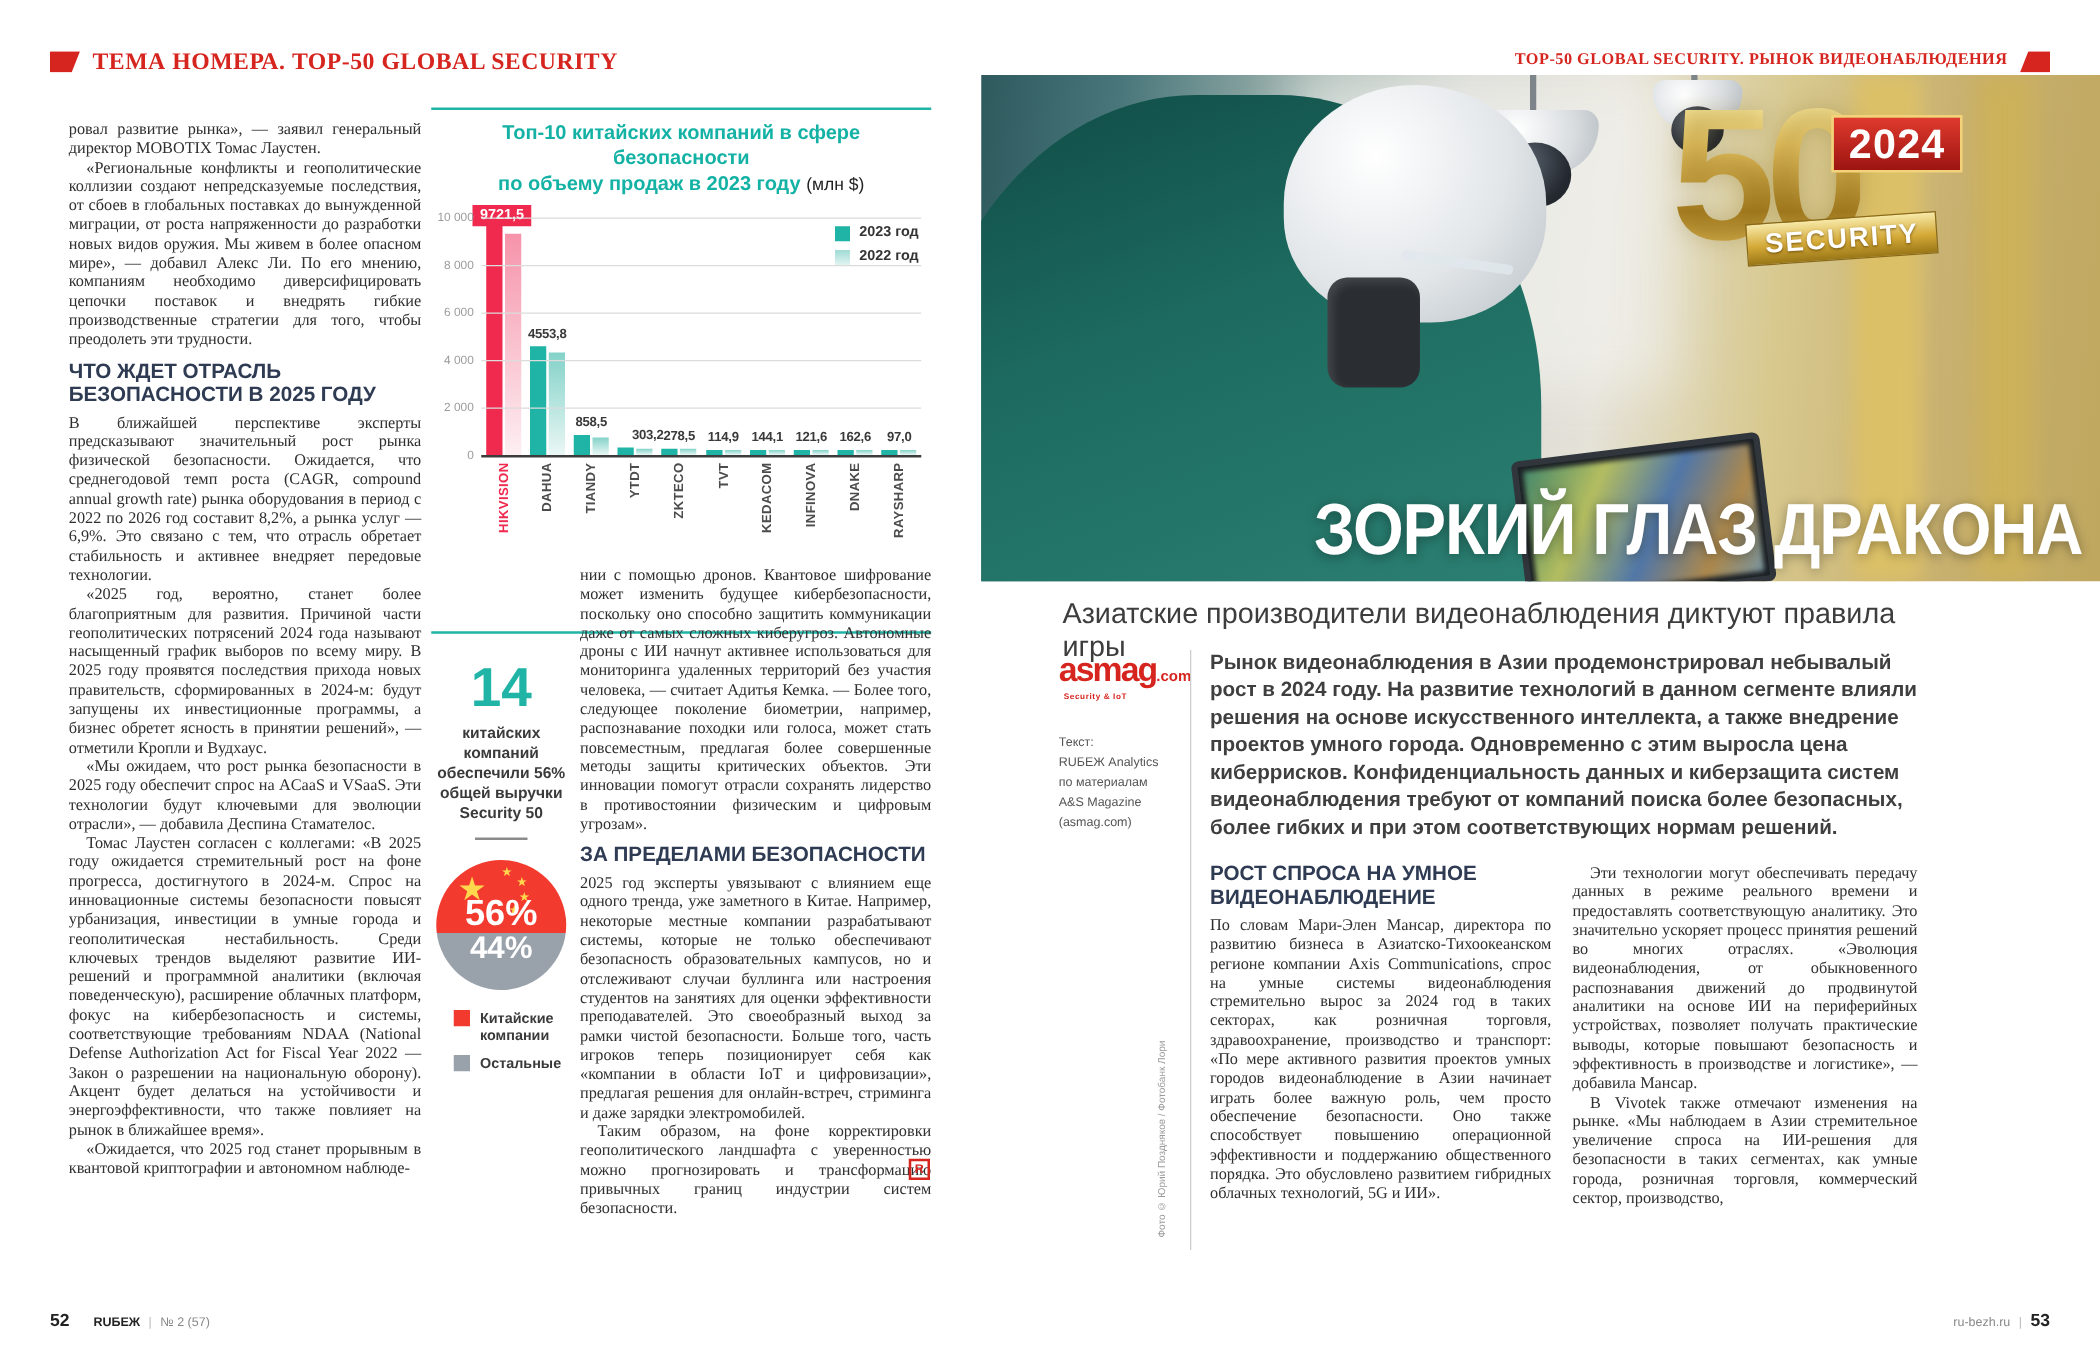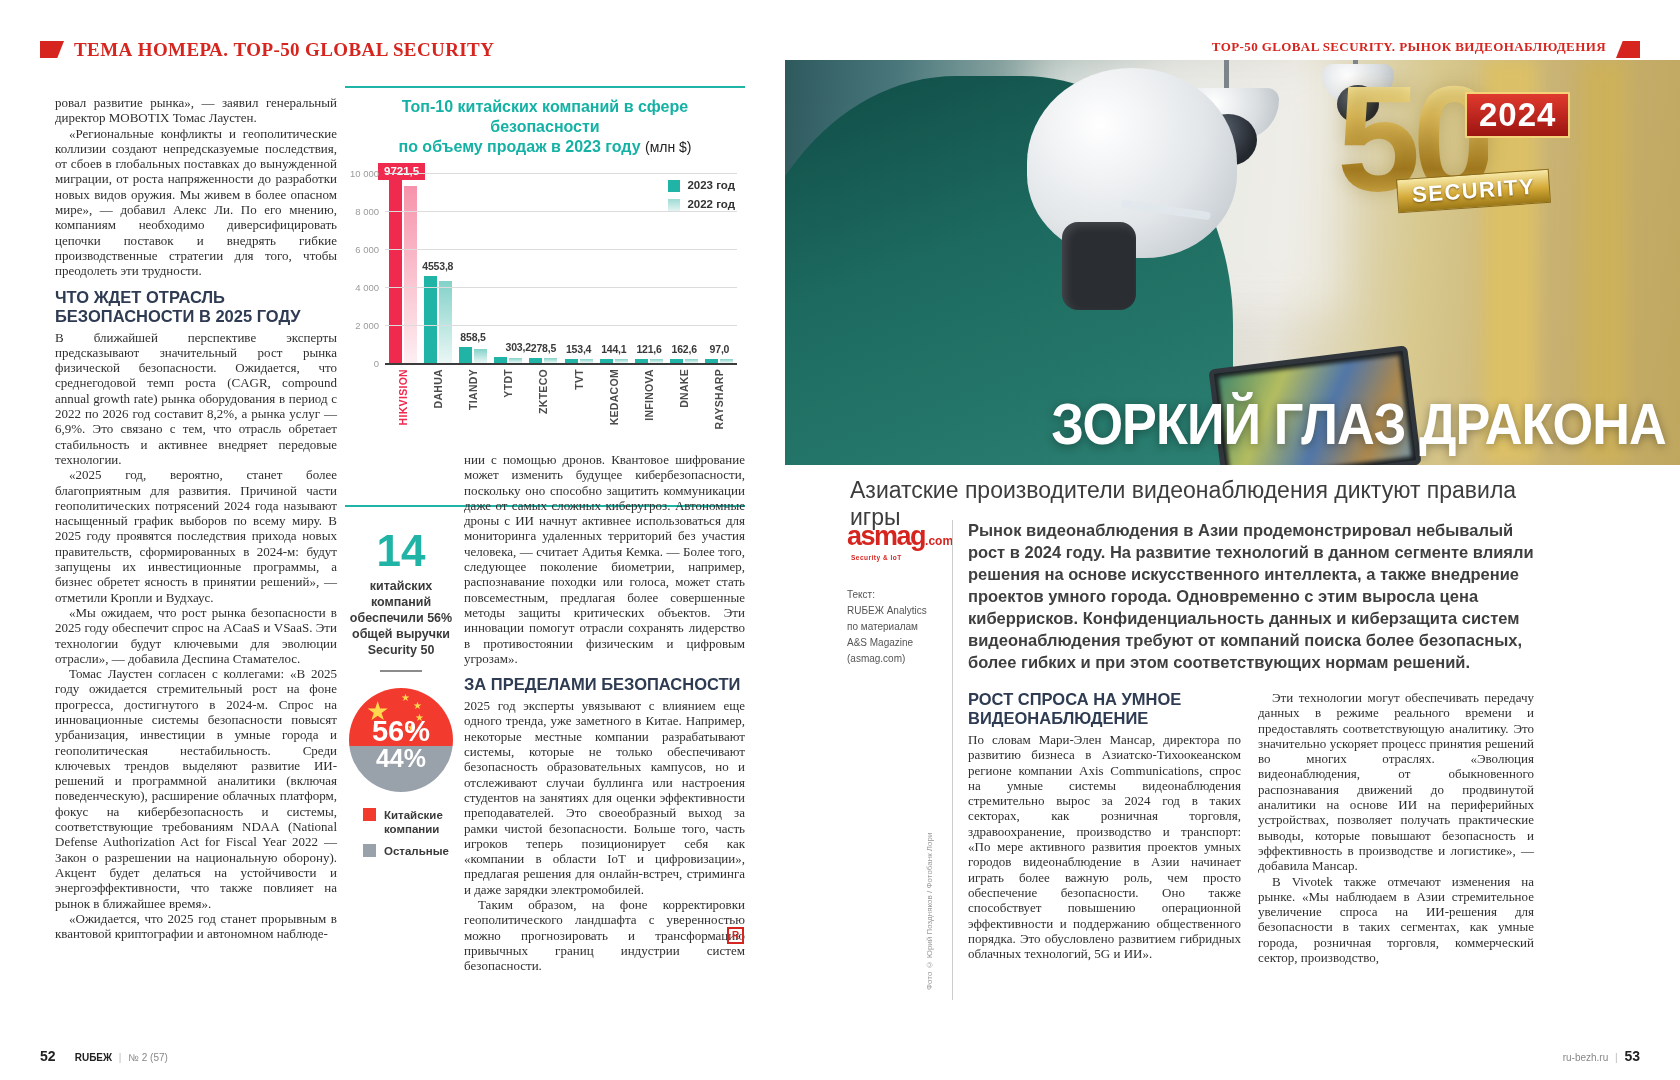--- a/index.html
+++ b/index.html
@@ -223,21 +223,21 @@
         </div>
         <div class="bar-group">
           <div class="bar y23" style="height: 5.2915px;"></div>
           <div class="bar y22" style="height: 5.035px;"></div>
           <div class="val" style="bottom: 9.2915px;">278,5</div>
           <div class="xlab">ZKTECO</div>
         </div>
         <div class="bar-group">
           <div class="bar y23" style="height: 4px;"></div>
           <div class="bar y22" style="height: 4px;"></div>
-          <div class="val" style="bottom: 8px;">153,4</div>
+          <div class="val" style="bottom: 8px;">114,9</div>
           <div class="xlab">TVT</div>
         </div>
         <div class="bar-group">
           <div class="bar y23" style="height: 4px;"></div>
           <div class="bar y22" style="height: 4px;"></div>
           <div class="val" style="bottom: 8px;">144,1</div>
           <div class="xlab">KEDACOM</div>
         </div>
         <div class="bar-group">
           <div class="bar y23" style="height: 4px;"></div>

